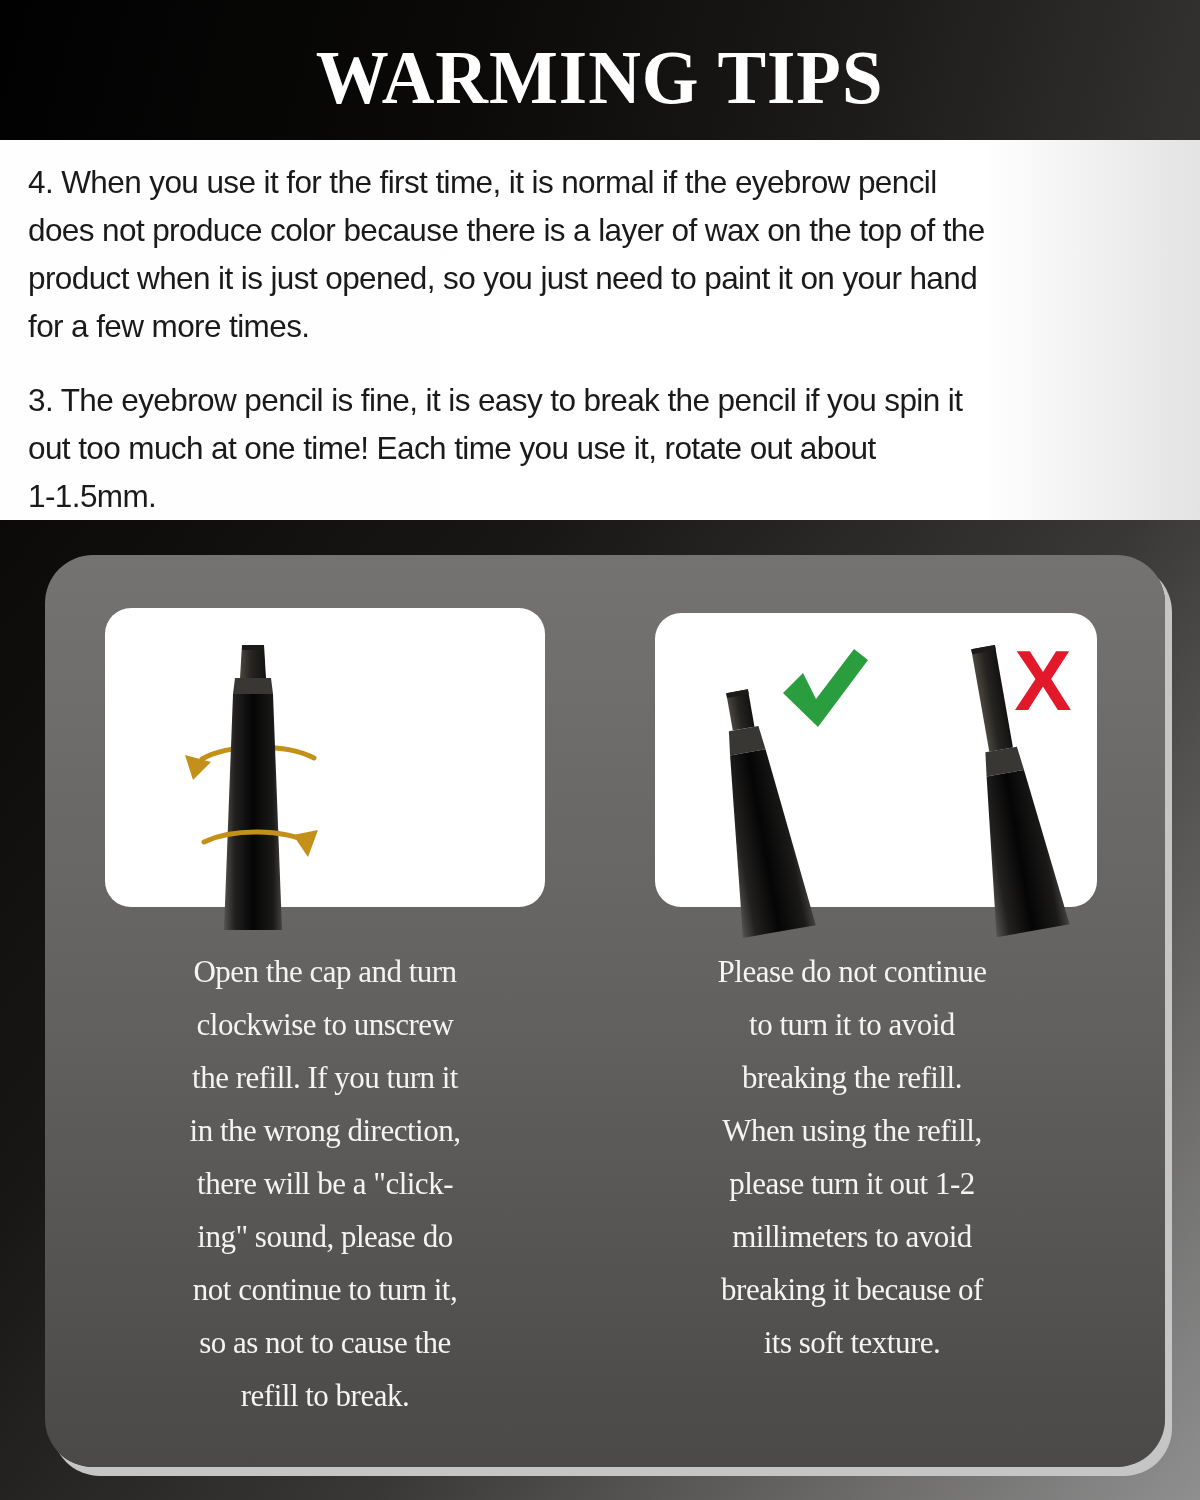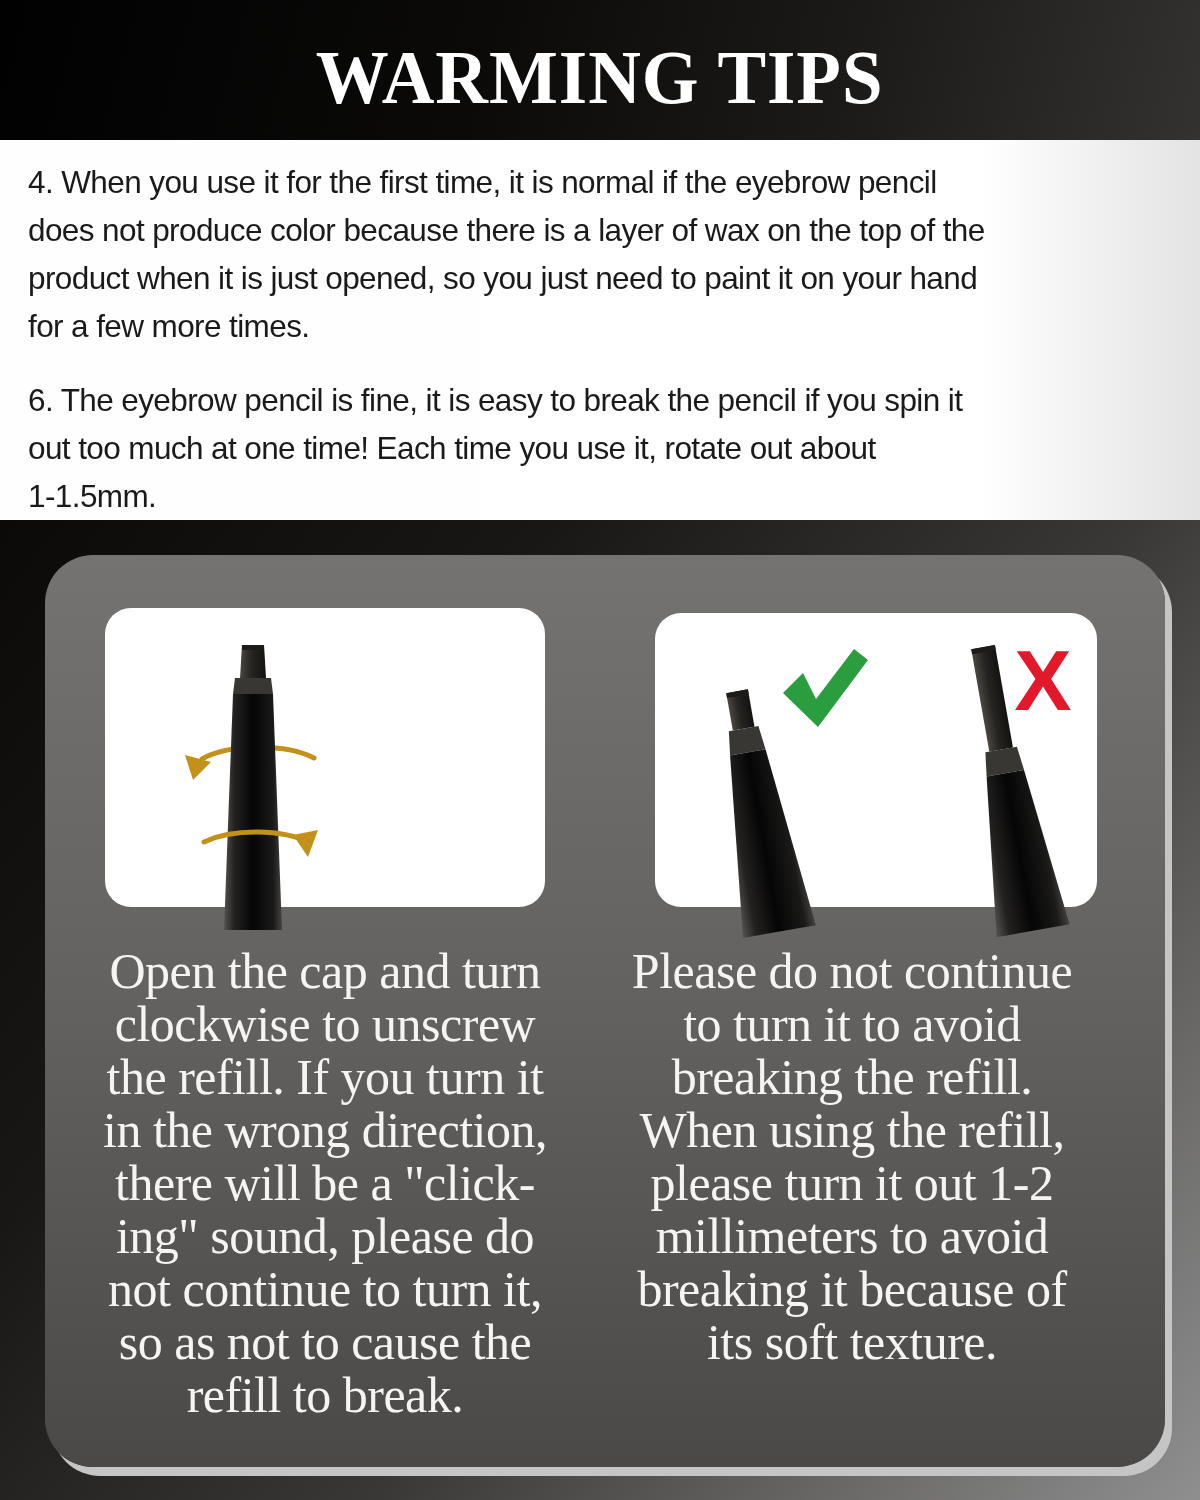--- a/index.html
+++ b/index.html
@@ -46,41 +46,41 @@
   .card{
     position:absolute;background:#ffffff;border-radius:26px;
   }
   .card-left{left:60px;top:53px;width:440px;height:299px;}
   .card-right{left:610px;top:58px;width:442px;height:294px;}
   .card svg{position:absolute;left:0;top:0;overflow:visible;}
   
   .caption{
     position:absolute;top:390px;
     font-family:"Liberation Serif",serif;
-    font-size:50px;line-height:53px;letter-spacing:-0.5px;
+    font-size:31px;line-height:53px;letter-spacing:-0.5px;
     color:#f6f4f2;text-align:center;white-space:pre;
   }
   .caption-left{left:50px;width:460px;}
   .caption-right{left:576px;width:462px;}
 </style>
 </head>
 <body>
 
 <div class="page">
 
   <div class="titlebar">
     <h1>WARMING TIPS</h1>
   </div>
 
   <div class="intro">
     <p class="para para1">4. When you use it for the first time, it is normal if the eyebrow pencil
 does not produce color because there is a layer of wax on the top of the
 product when it is just opened, so you just need to paint it on your hand
 for a few more times.</p>
-    <p class="para para2">6. The eyebrow pencil is fine, it is easy to break the pencil if you spin it
+    <p class="para para2">3. The eyebrow pencil is fine, it is easy to break the pencil if you spin it
 out too much at one time! Each time you use it, rotate out about
 1-1.5mm.</p>
   </div>
 
   <div class="dark">
     <div class="panel">
 
       <div class="card card-left">
         <svg width="440" height="322" viewBox="0 0 440 322">
           <defs>

